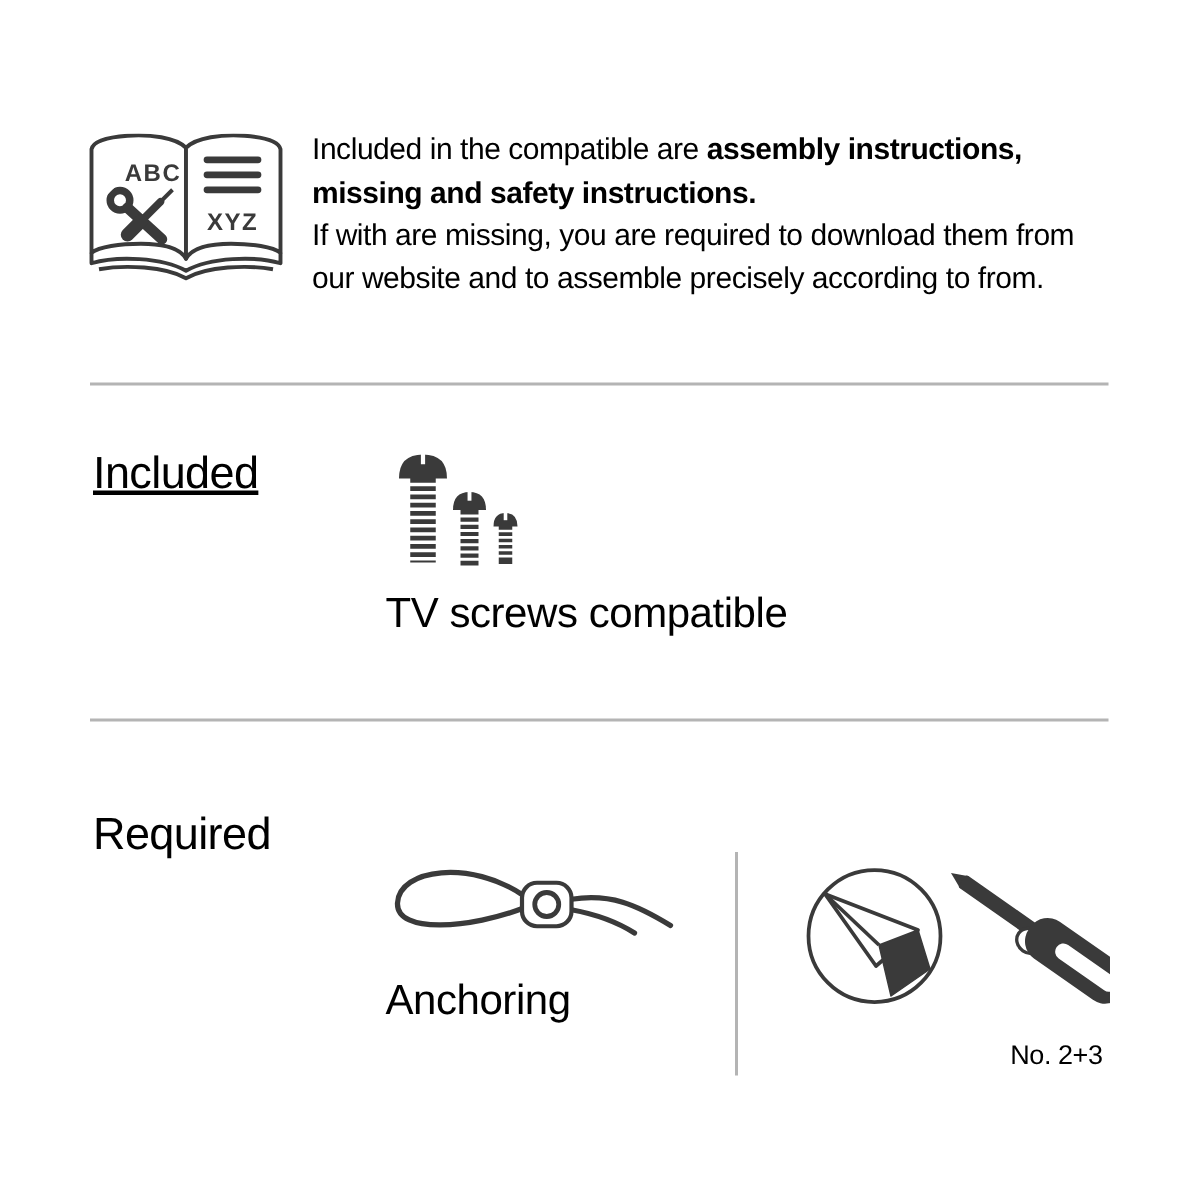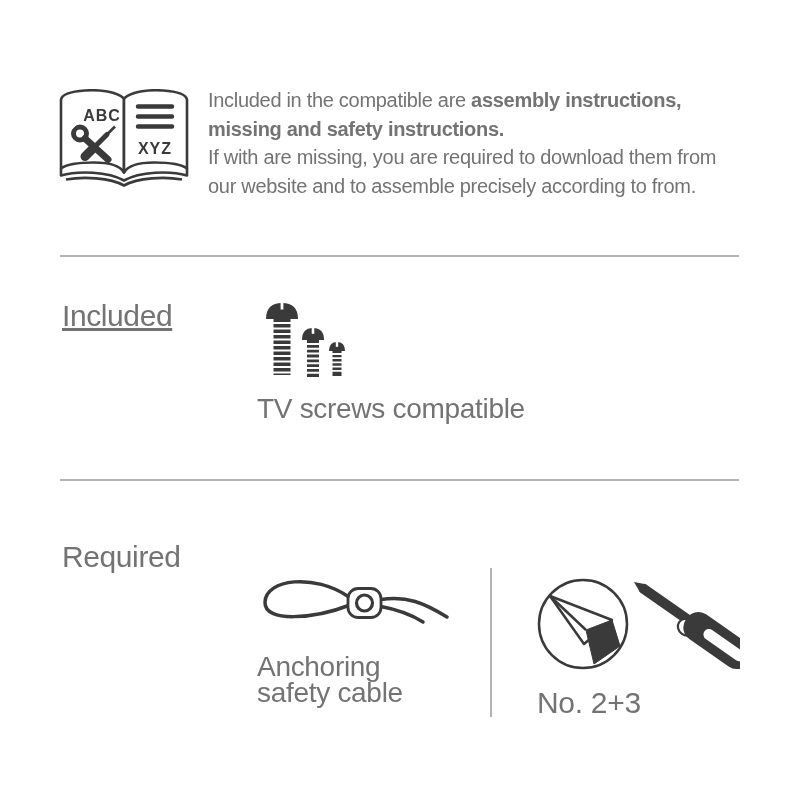--- a/index.html
+++ b/index.html
@@ -1,39 +1,39 @@
 <!DOCTYPE html>
 <html><head>
 <meta charset="utf-8">
 <style>
   html,body{margin:0;padding:0;background:#fff;}
   .page{
     position:relative;width:740px;height:799px;background:#fff;overflow:hidden;
-    font-family:"Liberation Sans",sans-serif;color:#737373;
+    font-family:"Liberation Sans",sans-serif;color:#000000;
   }
   .note-text{
     position:absolute;left:208px;top:86px;width:556px;
     font-size:20px;line-height:28.5px;letter-spacing:-0.3px;
   }
   .note-text b{font-weight:bold;}
   .h-divider{position:absolute;left:60px;width:679px;height:2px;background:#b4b4b4;}
   .h-divider.d1{top:255px;}
   .h-divider.d2{top:479px;}
   .v-divider{position:absolute;left:490px;top:568px;width:2px;height:149px;background:#b4b4b4;}
   .section-heading{
     position:absolute;left:62px;font-size:30px;letter-spacing:-0.4px;font-weight:400;
   }
   .heading-included{top:299px;text-decoration:underline;}
   .heading-required{top:540px;}
   .caption{
     position:absolute;font-size:28px;line-height:26px;letter-spacing:-0.3px;
   }
   .caption-screws{left:257px;top:396px;}
   .caption-cable{left:257px;top:654px;}
-  .caption-screwdriver{left:537px;top:690px;width:180px;text-align:left;font-size:30px;}
+  .caption-screwdriver{left:555px;top:690px;width:180px;text-align:right;font-size:18px;}
   .icon-book{position:absolute;left:58px;top:89px;}
   .icon-screws{position:absolute;left:261px;top:299px;}
   .icon-cable{position:absolute;left:252px;top:576px;}
   .icon-screwdriver{position:absolute;left:534px;top:570px;}
   svg text{font-family:"Liberation Sans",sans-serif;}
 </style>
 </head>
 <body>
 
 <div class="page">
@@ -109,21 +109,20 @@
       <path stroke-width="3.5" d="M97 21 C 62 -3, 14 3, 13 26 C 12 47, 62 43, 98 29"></path>
       <path stroke-width="3.5" d="M129 23.5 C 155 19.5, 172 27, 195 41"></path>
       <path stroke-width="3.5" d="M129 30.5 C 148 34, 160 39, 171 46"></path>
       <rect x="96" y="12.5" width="33" height="29" rx="10" fill="#fff" stroke-width="2.8"></rect>
       <circle cx="112.5" cy="27" r="8" fill="#fff" stroke-width="3.2"></circle>
     </g>
   </svg>
 
   <div class="caption caption-cable">
     <span>Anchoring</span><br>
-    <span>safety cable</span>
   </div>
 
   <div class="v-divider"></div>
 
   <svg class="icon-screwdriver" width="220" height="108" viewBox="0 0 220 108" aria-hidden="true">
 
     <circle cx="49" cy="54" r="44" fill="none" stroke="#3a3a3a" stroke-width="2.5"></circle>
     <path d="M16 26 L78 50 L50 74 Z" fill="#fff" stroke="#3a3a3a" stroke-width="2.5" stroke-linejoin="round"></path>
     <path d="M16 26 L52 60" fill="none" stroke="#3a3a3a" stroke-width="2.5"></path>
     <path d="M52 60 L78 50 L86 76 L60 94 Z" fill="#3a3a3a" stroke="#3a3a3a" stroke-width="1" stroke-linejoin="round"></path>

